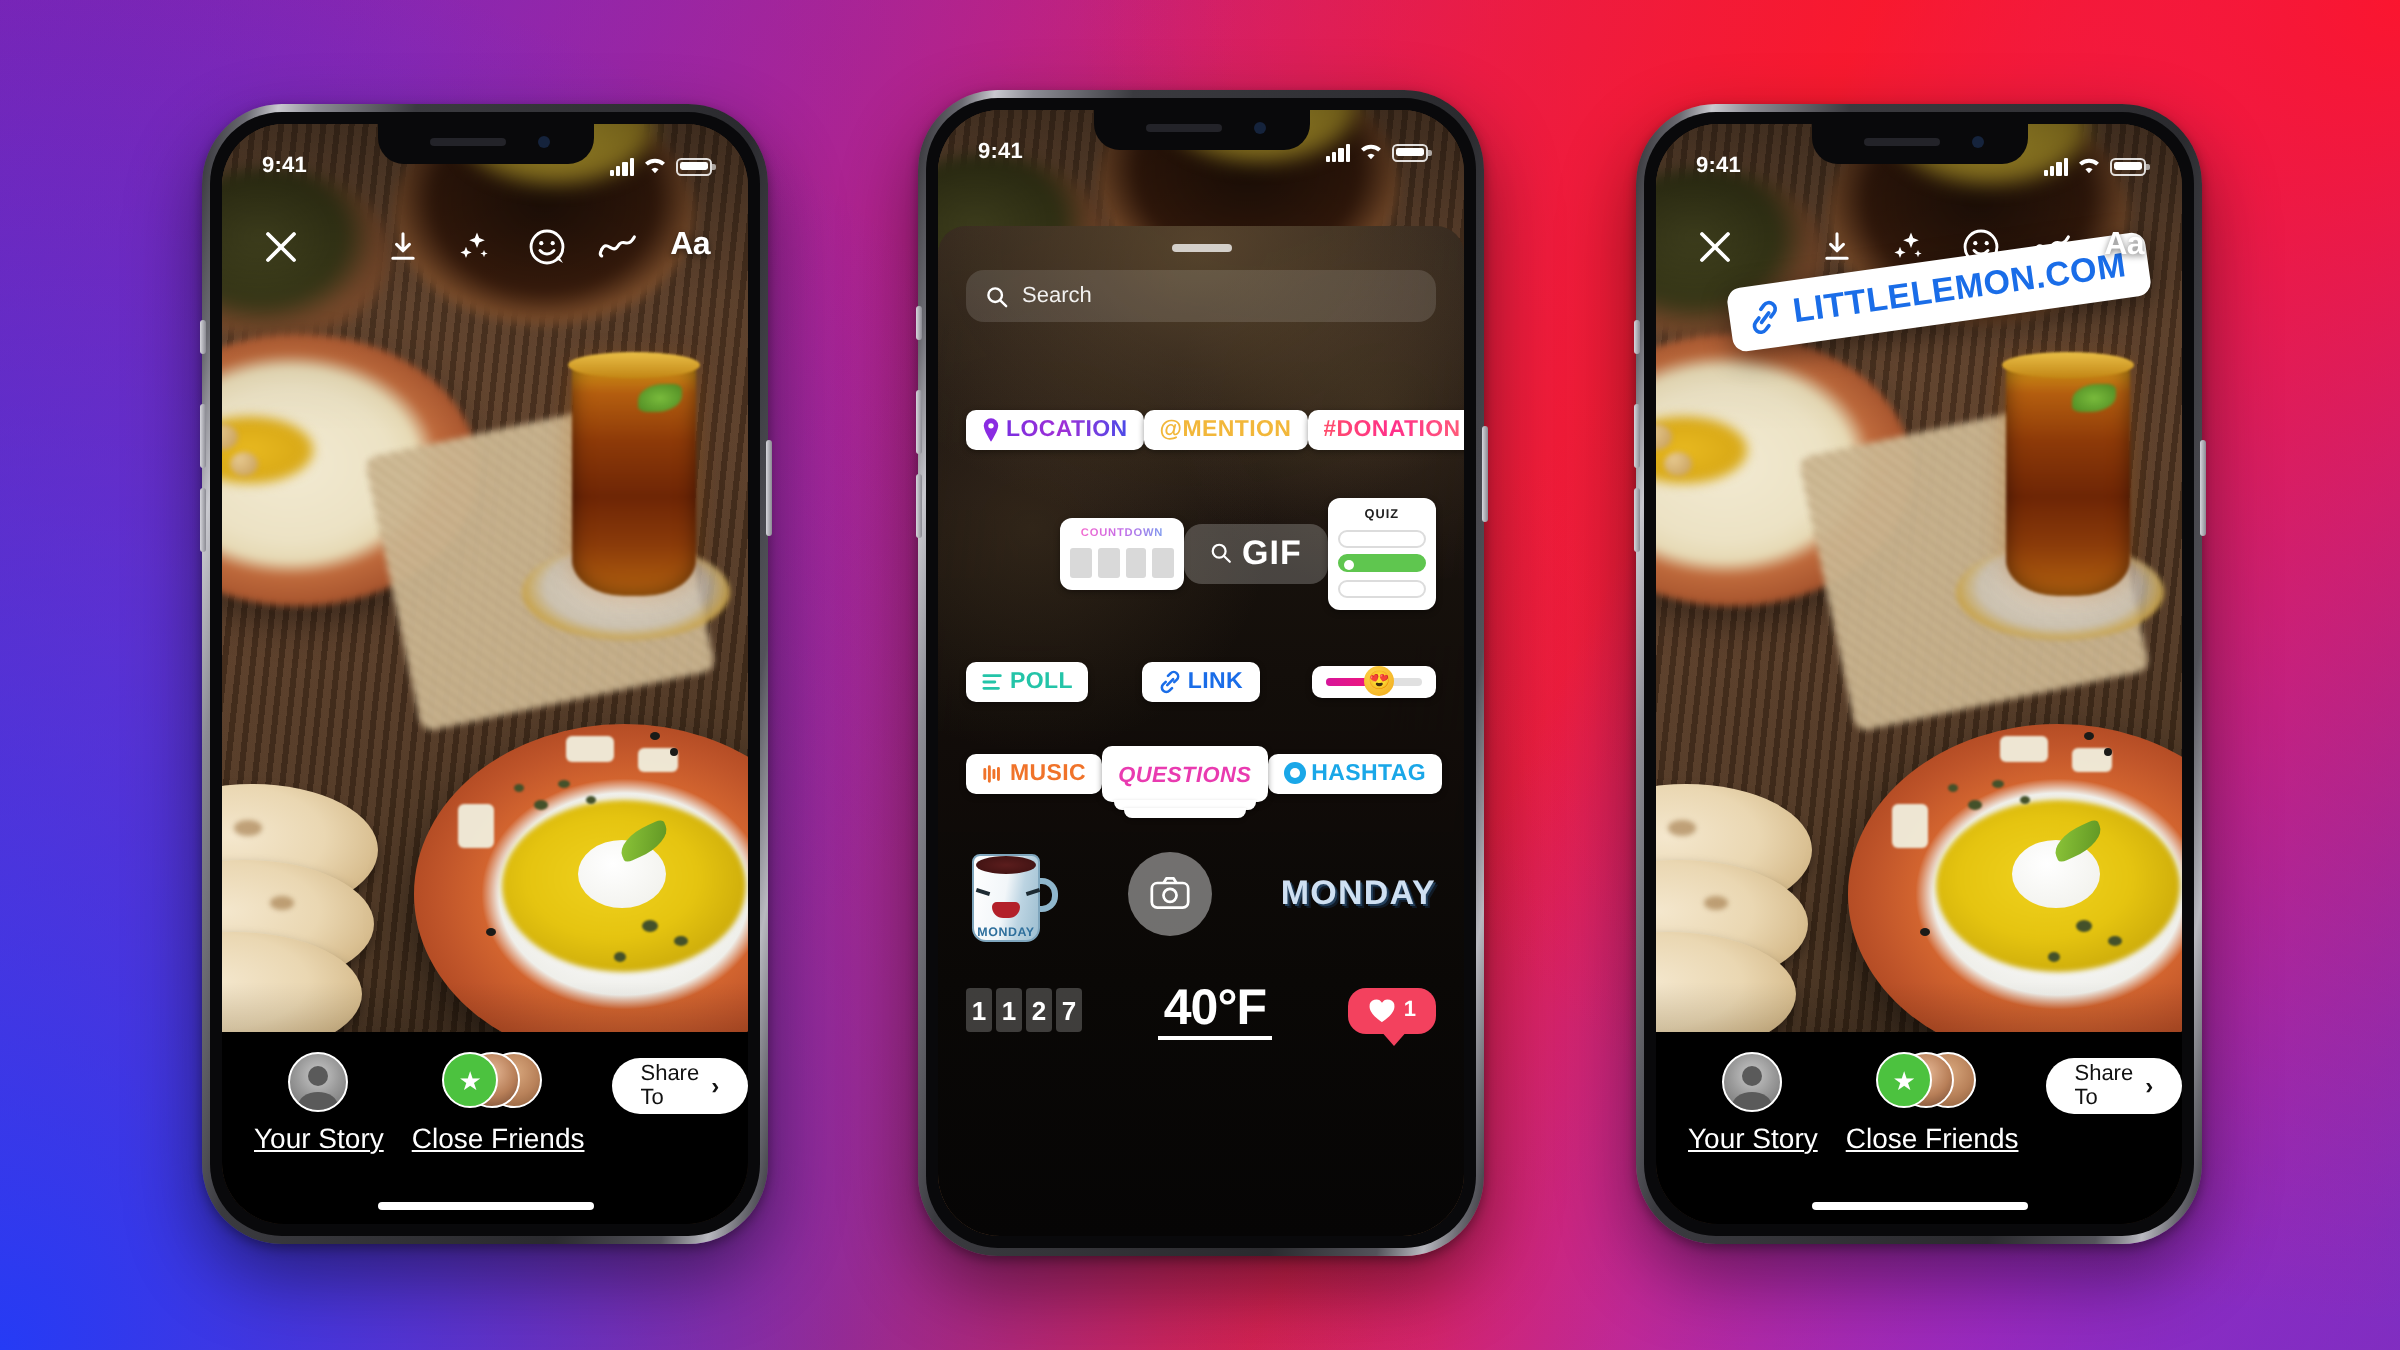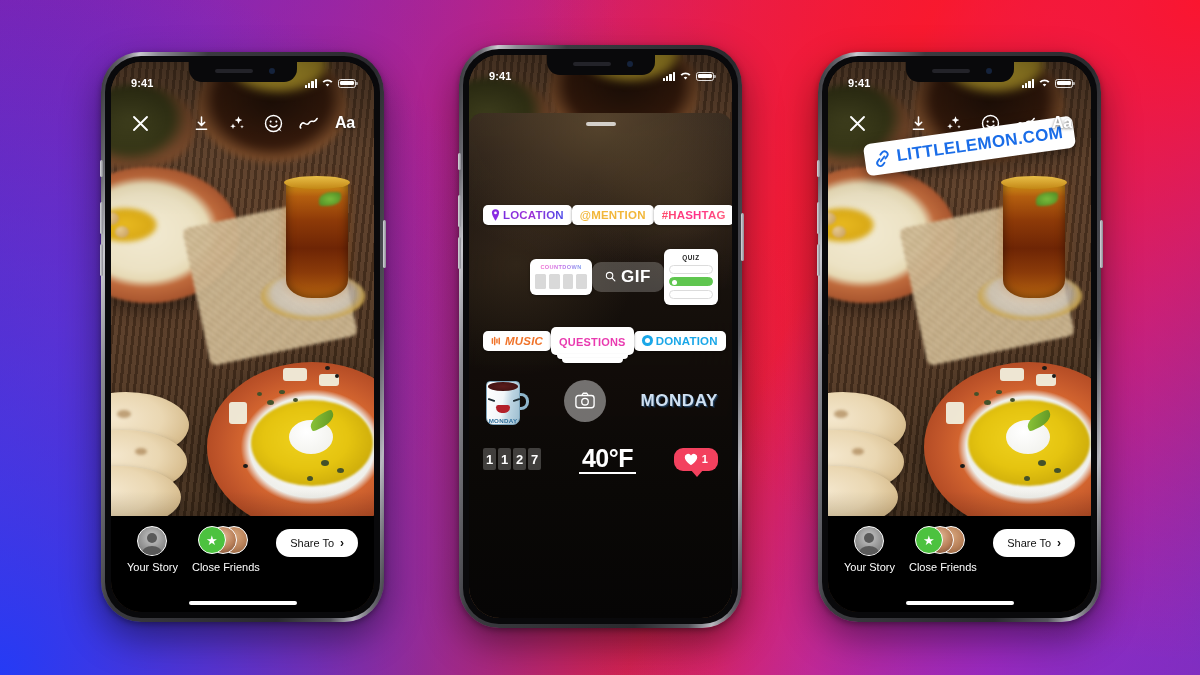--- a/index.html
+++ b/index.html
@@ -241,21 +241,21 @@
   .av-your::before { content:''; position:absolute; left:50%; top:22%; transform:translateX(-50%);
         width:10px; height:10px; border-radius:50%; background:#5a5a5a; }
   .av-your::after { content:''; position:absolute; left:50%; bottom:-5px; transform:translateX(-50%);
         width:20px; height:14px; border-radius:50% 50% 0 0; background:#5a5a5a; }
   .cf-wrap { position:relative; width:56px; height:30px; }
   .cf-a { position:absolute; width:28px; height:28px; border-radius:50%; border:1.5px solid #fff; top:0; }
   .cf-1 { left:22px; background: radial-gradient(circle at 50% 35%, #d9a87e 0%, #b9825a 55%, #8a5c3a 100%); }
   .cf-2 { left:11px; background: radial-gradient(circle at 50% 35%, #e4b694 0%, #b87f58 55%, #6f4630 100%); }
   .cf-3 { left:0px; background:#4cc23f; display:flex; align-items:center; justify-content:center; }
   .cf-star { color:#fff; font-size:13px; line-height:1; }
-  .av-label { color:#fff; font-size:11px; margin-top:5px; white-space:nowrap; }
+  .av-label { color:#fff; font-size:14px; margin-top:5px; white-space:nowrap;text-decoration:underline; }
   .share-btn {
     margin-left:auto; margin-top:3px;
     background:#fff; color:#111; border-radius:18px;
     height:28px; padding: 0 14px;
     display:flex; align-items:center; gap:6px;
     font-size:11px; font-weight:500; cursor:pointer;
   }
   .share-chev { font-size:12px; font-weight:bold; }
   .home-ind {
     position:absolute; bottom:7px; left:50%; transform:translateX(-50%);
@@ -343,21 +343,21 @@
   }
   .emo-track { height:4px; border-radius:2px; background:#e0e0e0; position:relative; }
   .emo-fill { position:absolute; left:0; top:0; height:4px; width:48%; border-radius:2px;
       background: linear-gradient(90deg,#d6159a,#f0167a); }
   .emo-face { position:absolute; left:40%; top:-6px; width:15px; height:15px; border-radius:50%;
       background: radial-gradient(circle at 40% 35%, #ffd84a, #f0a81a);
       display:flex; align-items:center; justify-content:center; font-size:9px; line-height:1; }
 
   .questions {
     background:#fff; border-radius:5px; padding: 5px 8px; position:relative;
-    box-shadow: 0 1px 3px rgba(0,0,0,0.4); cursor:pointer;
+    box-shadow: 0 1px 3px rgba(0,0,0,0.4); cursor:pointer;font-style:italic;
   }
   .questions .q-text { font-size:11px; font-weight:bold; letter-spacing:0.2px; color:#e93bb0; }
   .q-shadow1, .q-shadow2 { position:absolute; left:6px; right:6px; height:5px; background:#fff;
       border-radius:0 0 4px 4px; box-shadow: 0 1px 2px rgba(0,0,0,0.3); }
   .q-shadow1 { bottom:-4px; }
   .q-shadow2 { bottom:-8px; left:11px; right:11px; }
 
   .donation-ico { width:11px; height:11px; border-radius:50%; background:#1aa7e8; position:relative; }
   .donation-ico::after { content:''; position:absolute; left:3px; top:3px; width:5px; height:5px;
       border-radius:50%; background:#fff; }
@@ -592,36 +592,43 @@
             <span class="batt">
                 <i></i>
               </span>
           </span>
         </div>
 
         <div class="tray">
           <div class="tray-glow"></div>
           <div class="grabber"></div>
 
+          <div class="searchbar">
+            <svg width="11" height="11" viewBox="0 0 12 12">
+                <circle cx="5" cy="5" r="3.7" fill="none" stroke="#fff" stroke-width="1.3"></circle>
+                <path d="M7.8 7.8 11 11" stroke="#fff" stroke-width="1.3" stroke-linecap="round"></path>
+              </svg>
+            <span>Search</span>
+          </div>
 
           <div class="sticker-area">
 
             <div class="srow r1">
               <div class="pill">
                 <svg class="pin-ico" viewBox="0 0 10 13">
                     <path d="M5 0a4 4 0 0 0-4 4c0 3 4 9 4 9s4-6 4-9a4 4 0 0 0-4-4z" fill="#8a2be2"></path>
                     <circle cx="5" cy="4.2" r="1.5" fill="#fff"></circle>
                   </svg>
                 <span class="grad-location">LOCATION</span>
               </div>
               <div class="pill">
                 <span class="grad-mention">@MENTION</span>
               </div>
               <div class="pill">
-                <span class="grad-hashtag">#HASHTAG</span>
+                <span class="grad-hashtag">#DONATION</span>
               </div>
             </div>
 
             <div class="srow r2">
               <div class="countdown">
                 <div class="cd-title">COUNTDOWN</div>
                 <div class="cd-cells">
                     <i></i>
                     <i></i>
                     <i></i>
@@ -636,36 +643,56 @@
                 <span>GIF</span>
               </div>
               <div class="quiz">
                 <div class="quiz-title">QUIZ</div>
                 <div class="quiz-row"></div>
                 <div class="quiz-row correct"></div>
                 <div class="quiz-row"></div>
               </div>
             </div>
 
+            <div class="srow r3">
+              <div class="pill">
+                <svg width="11" height="10" viewBox="0 0 12 11">
+                    <path d="M1 2h9M1 5.5h6M1 9h8" stroke="#24c4a8" stroke-width="1.6" stroke-linecap="round"></path>
+                  </svg>
+                <span style="color:#24c4a8;">POLL</span>
+              </div>
+              <div class="pill">
+                <svg width="12" height="12" viewBox="0 0 13 13">
+                    <path d="M5 8.2 8.2 5M4.2 6.4 2.8 7.8a2.4 2.4 0 0 0 3.4 3.4l1.4-1.4M8.8 6.6l1.4-1.4a2.4 2.4 0 0 0-3.4-3.4L5.4 3.2" stroke="#1a6de8" stroke-width="1.4" fill="none" stroke-linecap="round"></path>
+                  </svg>
+                <span style="color:#1a6de8;">LINK</span>
+              </div>
+              <div class="emoslider">
+                <div class="emo-track">
+                  <div class="emo-fill"></div>
+                  <div class="emo-face">😍</div>
+                </div>
+              </div>
+            </div>
 
             <div class="srow r4">
               <div class="pill">
                 <svg width="11" height="10" viewBox="0 0 12 11">
                     <path d="M1.5 3v5M4 1.5v8M6.5 3.5v4M9 2.5v6" stroke="#f0732a" stroke-width="1.6" stroke-linecap="round"></path>
                   </svg>
-                <span style="color:#f0732a;font-style:italic;">MUSIC</span>
+                <span style="color:#f0732a;">MUSIC</span>
               </div>
               <div class="questions">
                 <span class="q-text">QUESTIONS</span>
                 <span class="q-shadow1"></span>
                 <span class="q-shadow2"></span>
               </div>
               <div class="pill">
                 <span class="donation-ico"></span>
-                <span style="color:#1aa7e8;">DONATION</span>
+                <span style="color:#1aa7e8;">HASHTAG</span>
               </div>
             </div>
 
             <div class="srow r5">
               <div class="mug">
                 <span class="mug-handle"></span>
                 <span class="mug-body"></span>
                 <span class="mug-coffee"></span>
                 <span class="mug-eye l"></span>
                 <span class="mug-eye r"></span>

